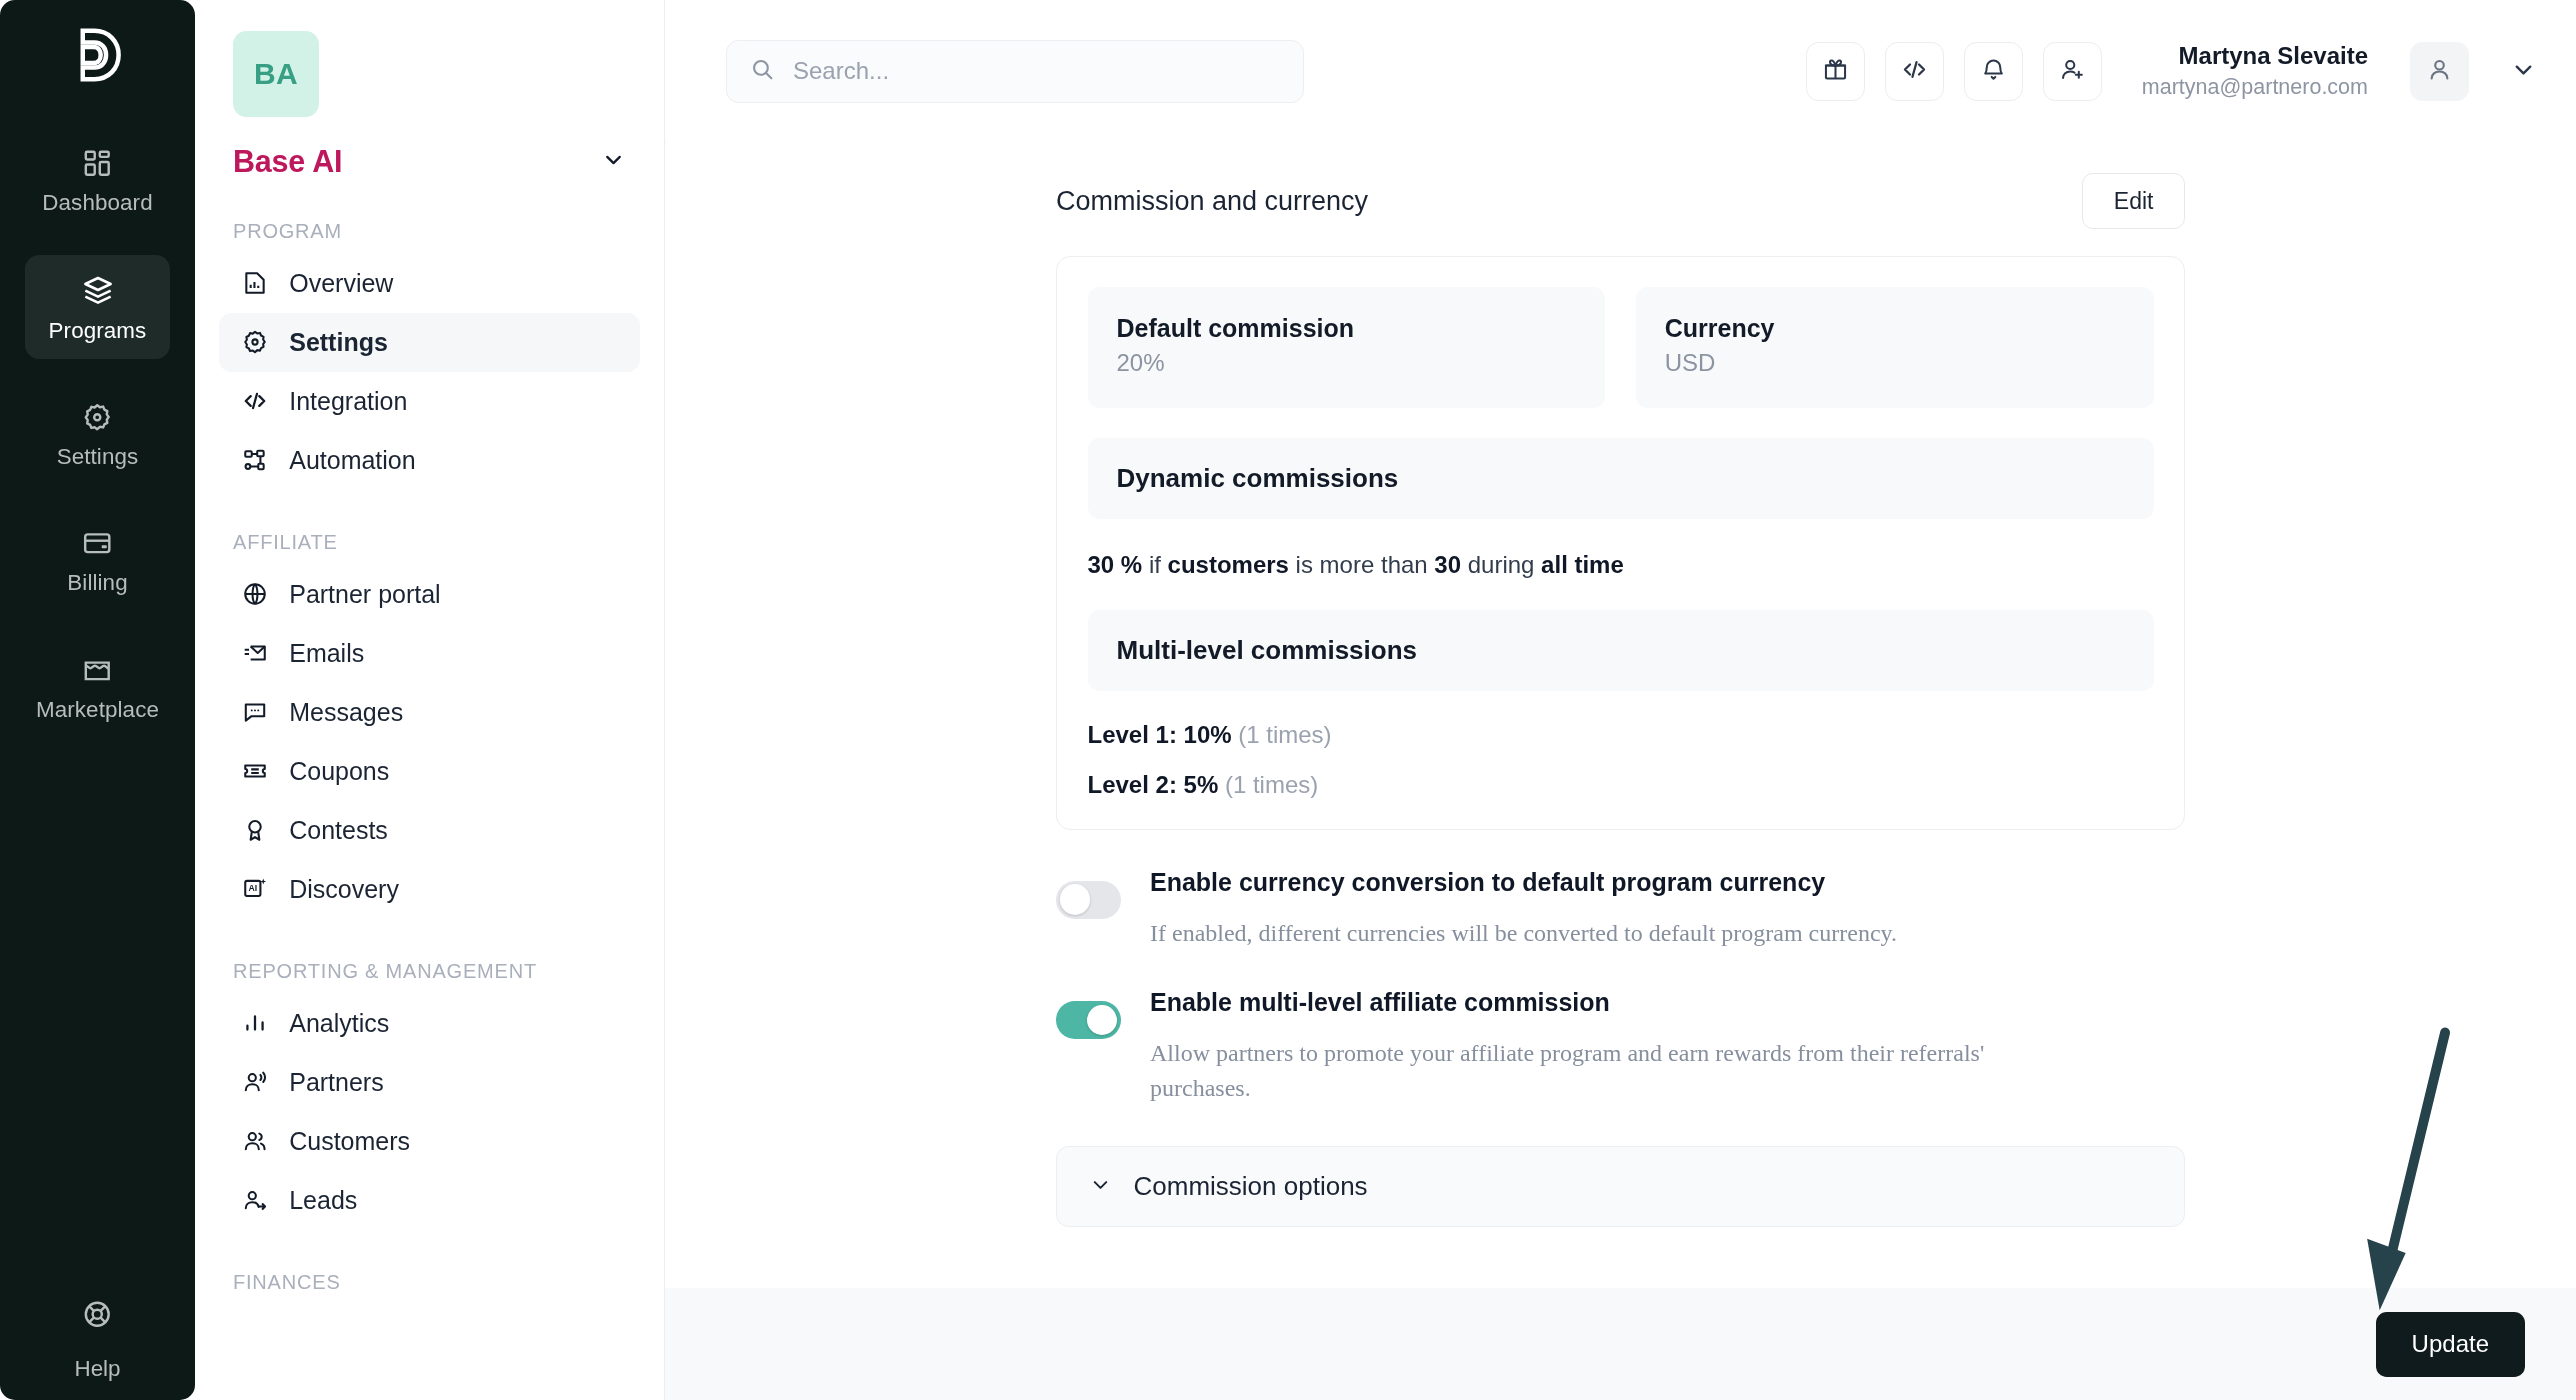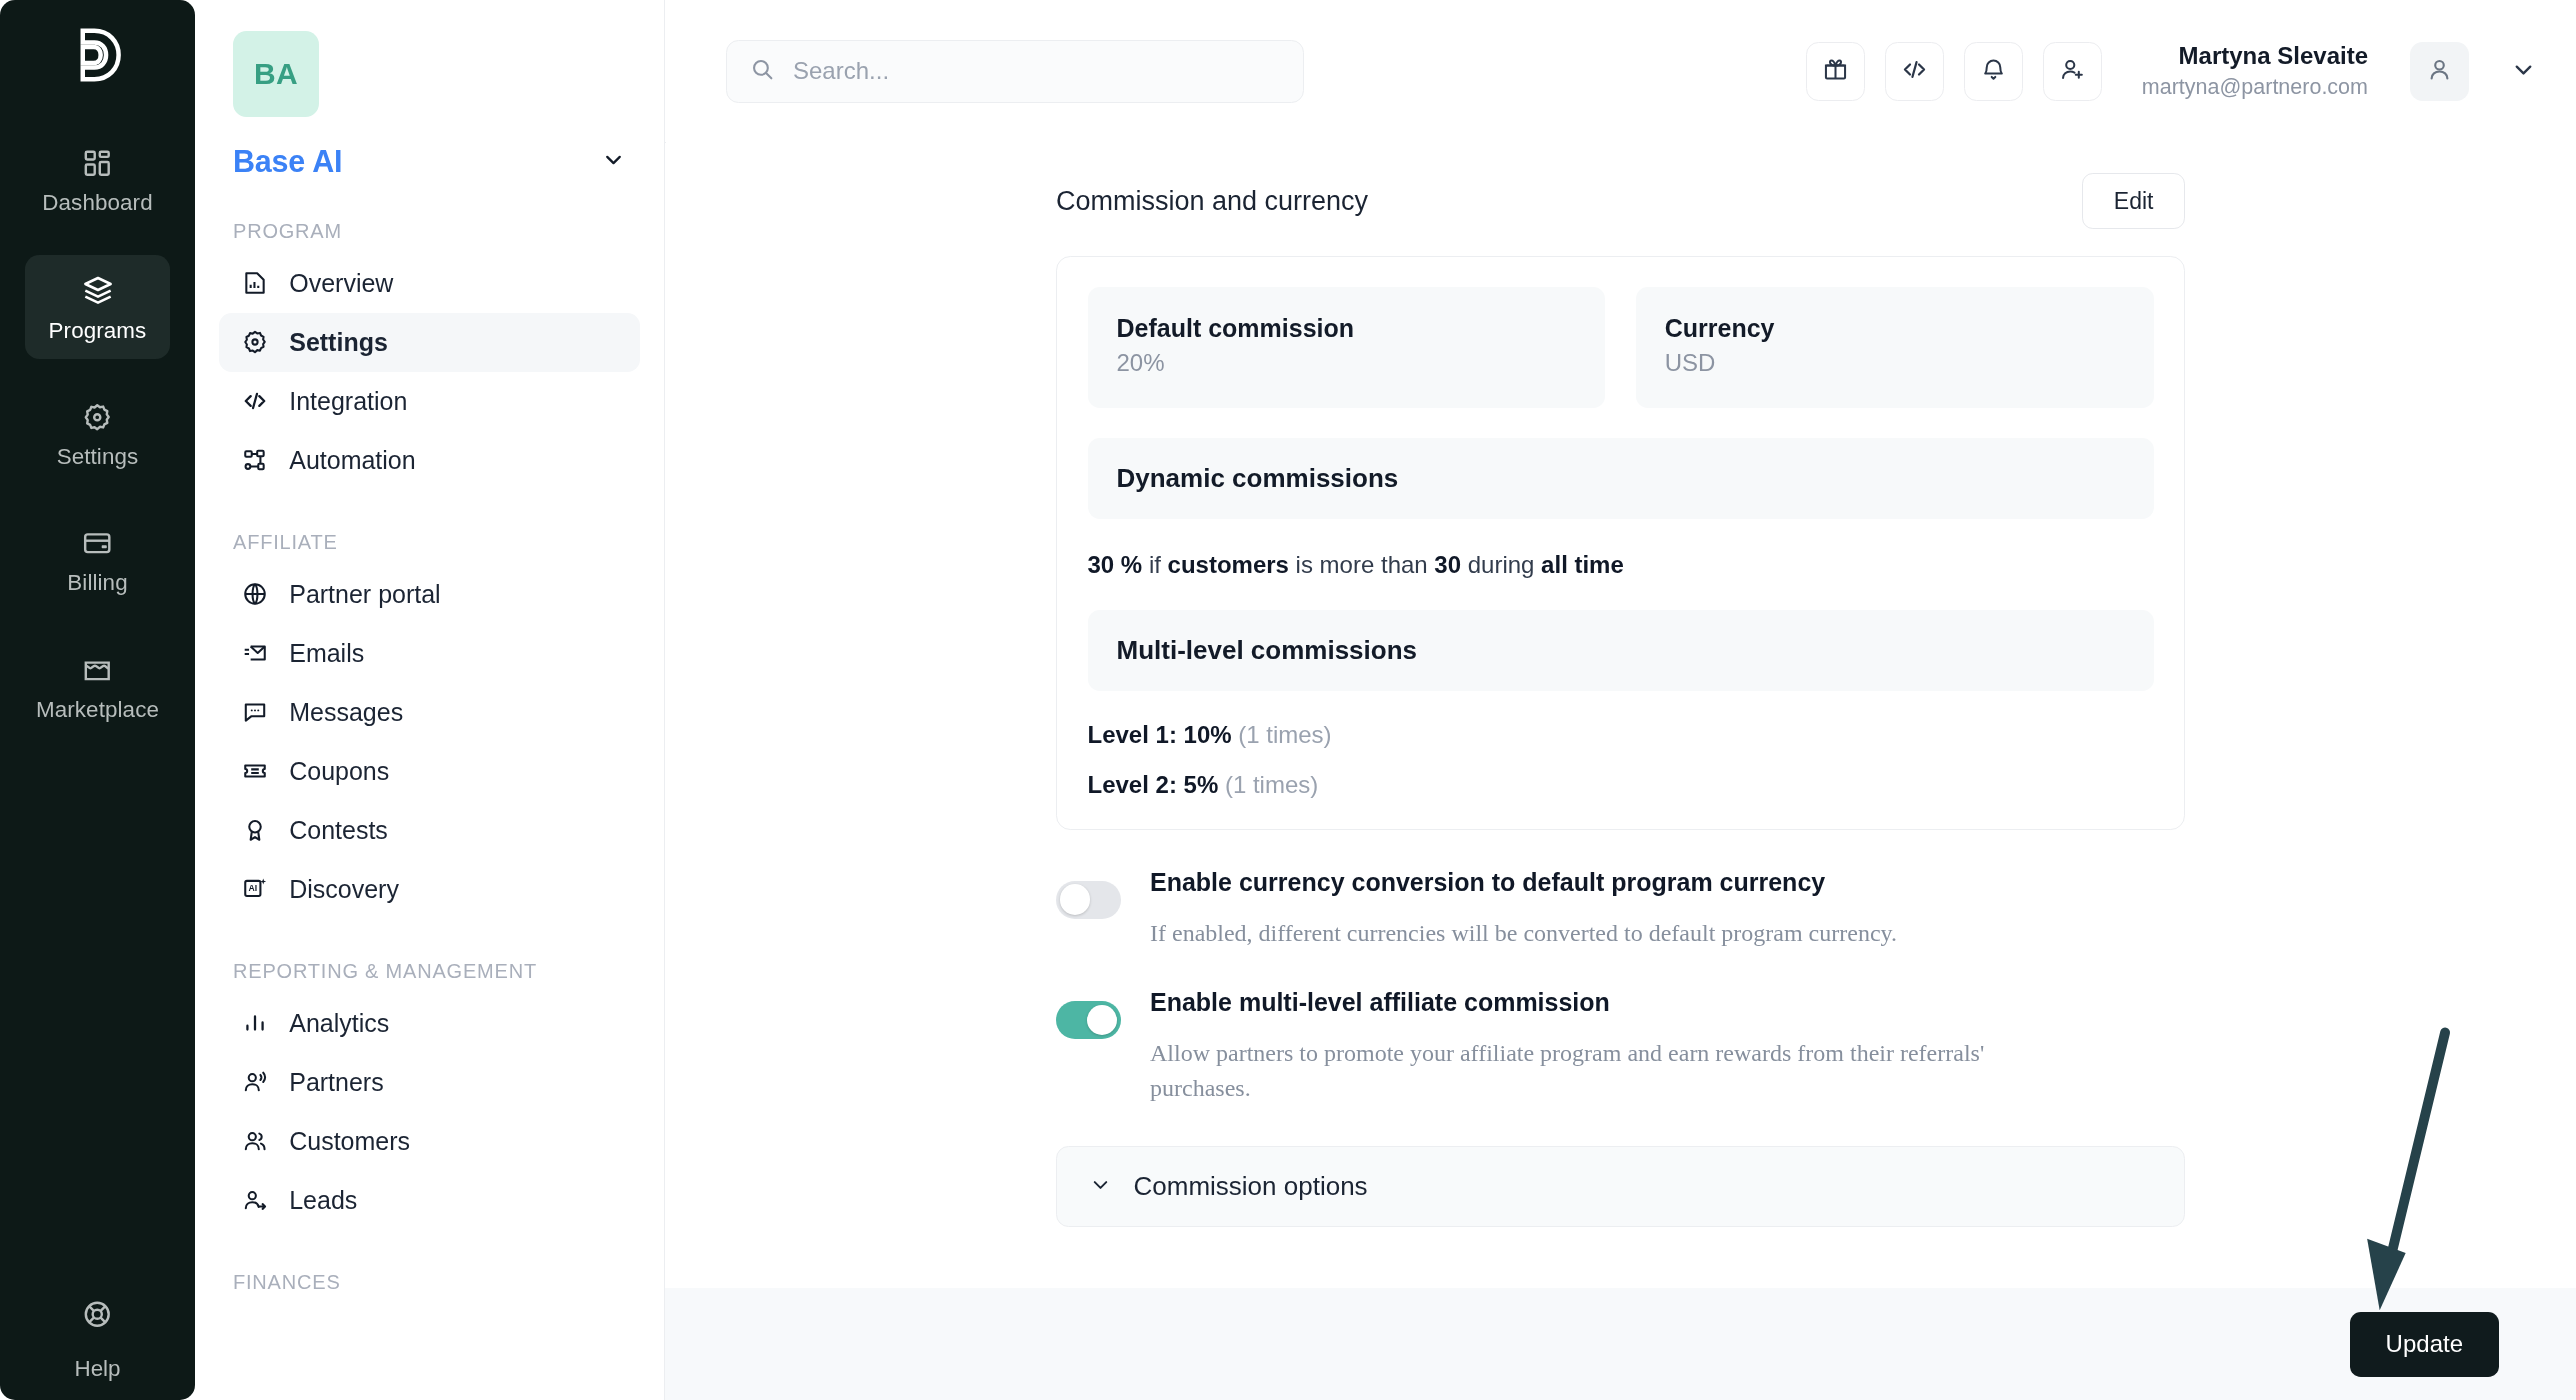--- a/index.html
+++ b/index.html
@@ -48,21 +48,21 @@
     width: 86px; height: 86px; border-radius: 13.4px;
     background: #d3f2e7; color: #379f83;
     display: flex; align-items: center; justify-content: center;
     font-size: 30px; font-weight: 700; letter-spacing: 0.4px;
     margin-top: 30.5px;
   }
   .prog-row {
     display: flex; align-items: center; justify-content: space-between;
     margin-top: 27px; cursor: pointer;
   }
-  .prog-name { font-size: 30.5px; font-weight: 700; color: #3b82f6; letter-spacing: -0.2px; }
+  .prog-name { font-size: 30.5px; font-weight: 700; color: #be185d; letter-spacing: -0.2px; }
   .nav-group-label {
     font-size: 20px; color: #a9afbb; letter-spacing: 0.8px;
     margin: 39px 0 9px 0; line-height: 1.35;
   }
   .nav-item {
     display: flex; align-items: center; gap: 21.5px;
     height: 59px; padding: 0 23px; margin: 0 -14.3px;
     border-radius: 12.5px; cursor: pointer;
     color: #1b2433; font-size: 25px;
   }
@@ -160,21 +160,21 @@
     margin-top: 41px; border: 1.8px solid #eceef1; border-radius: 12.5px;
     background: #f8fafb; height: 81px; display: flex; align-items: center;
     padding: 0 32px; gap: 21.5px; cursor: pointer;
   }
   .collapse-label { font-size: 26px; color: #1b2433; }
 
   
   .footer-bar {
     position: absolute; left: 0; right: 0; bottom: 0; height: 112px;
     background: #f7f9fb; display: flex; align-items: center;
-    justify-content: flex-end; padding-right: 77px;
+    justify-content: flex-end; padding-right: 51px;
   }
   .btn-update {
     height: 65px; padding: 0 36px; border: 0; border-radius: 10.8px;
     background: #101b1d; color: #ffffff; font-size: 24px;
     cursor: pointer; font-family: inherit;
     display: flex; align-items: center;
   }
 
   
   .anno { position: absolute; left: 0; top: 0; width: 2576px; height: 1400px; pointer-events: none; }

